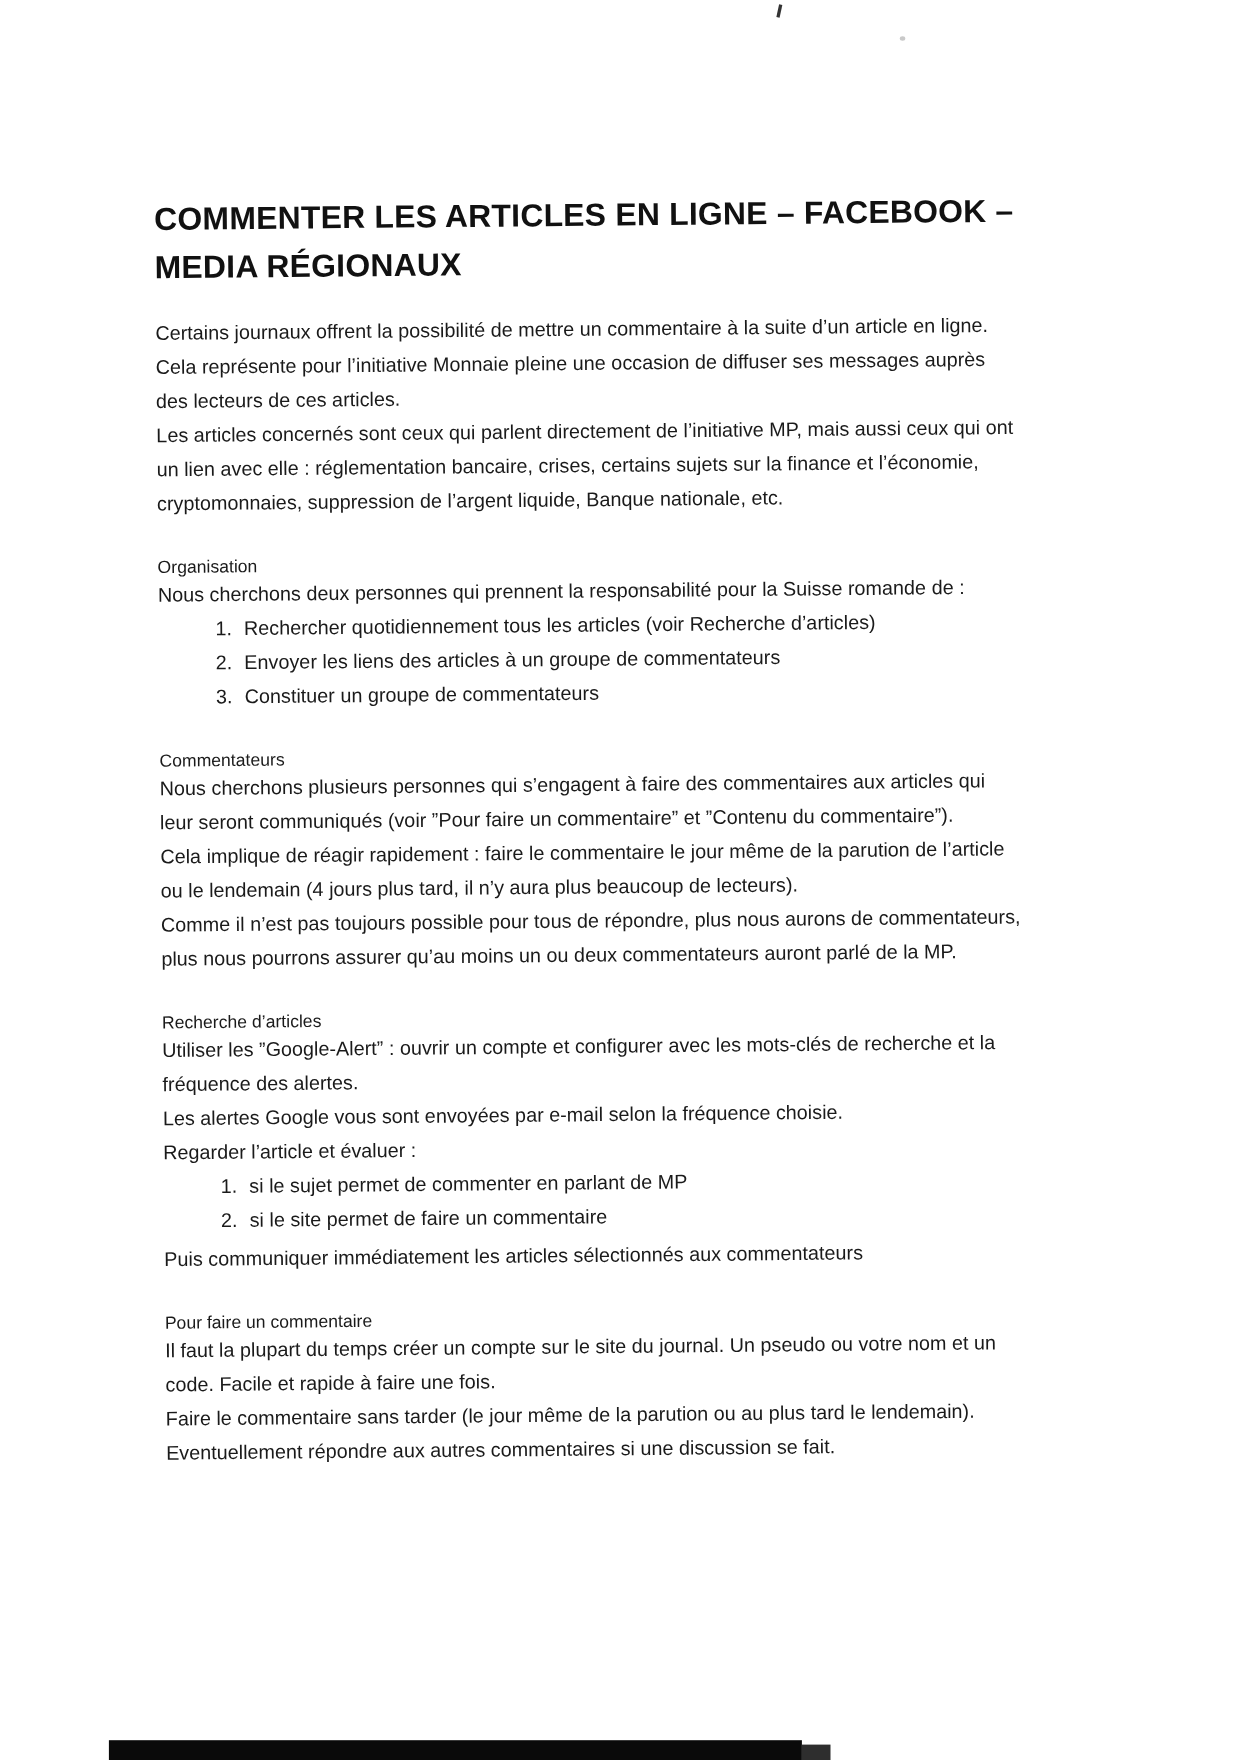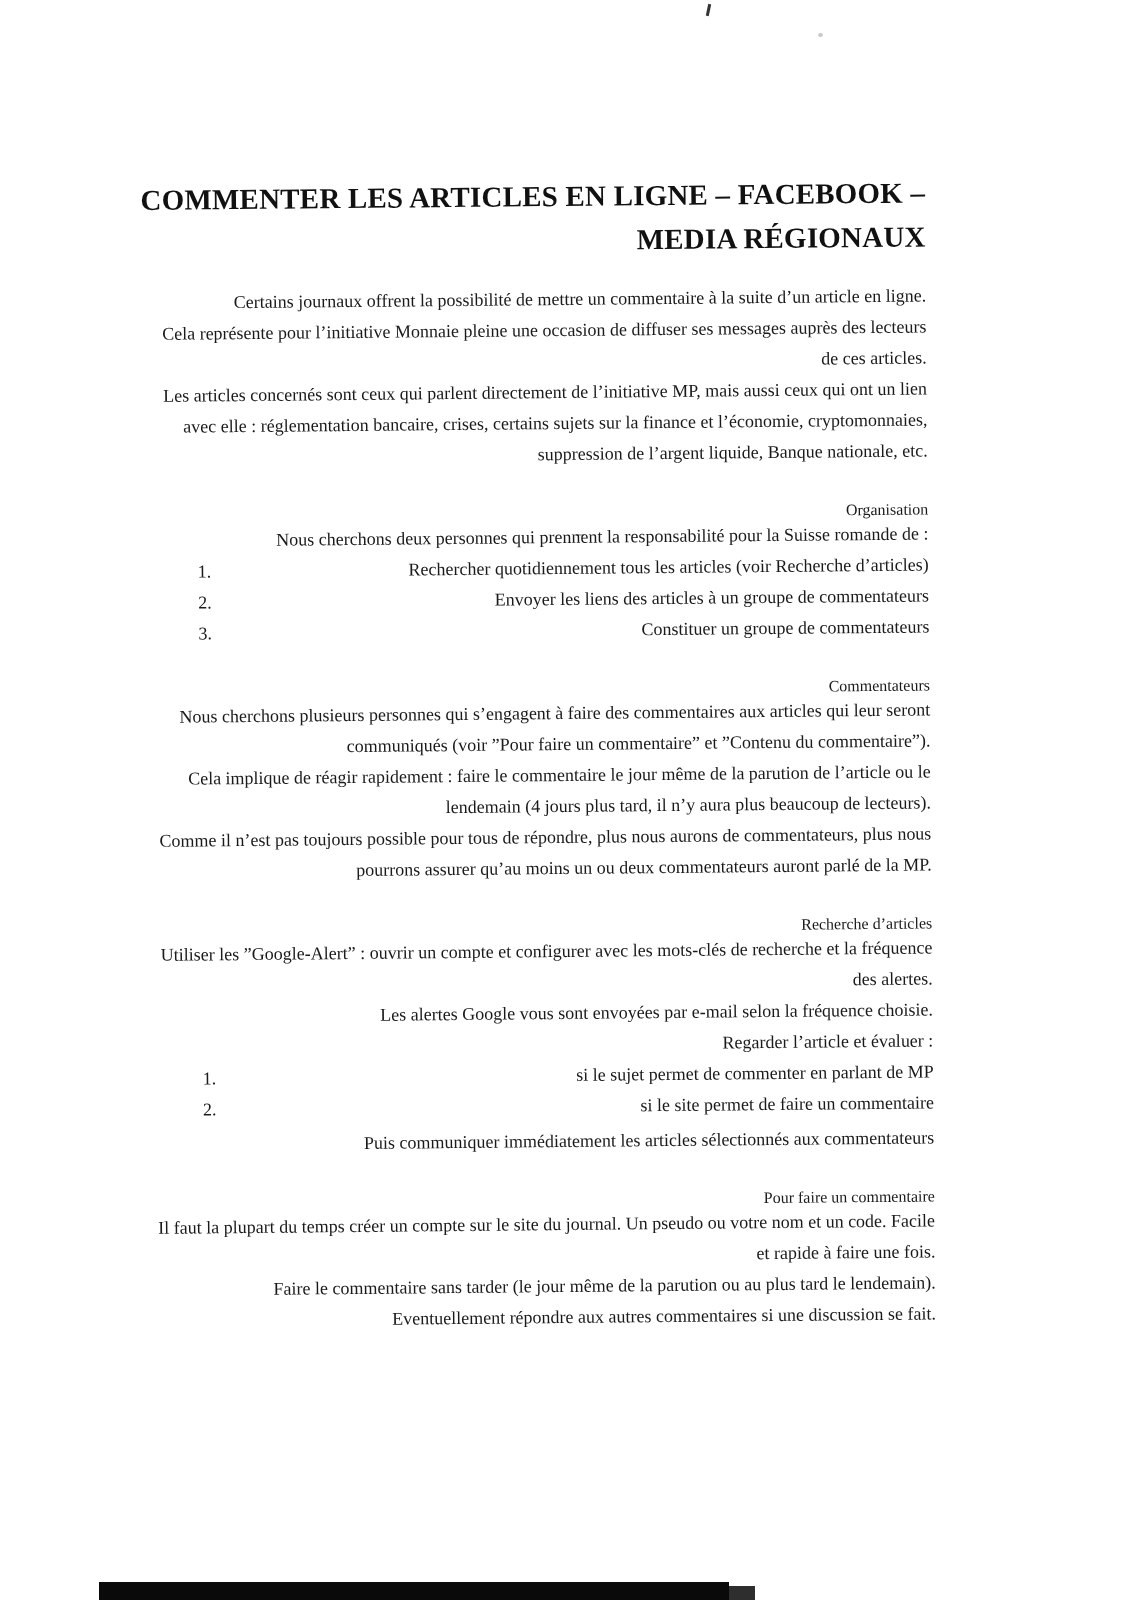--- a/index.html
+++ b/index.html
@@ -7,23 +7,22 @@
     padding: 0;
     background: #e9e9e9;
   }
   .page {
     position: relative;
     width: 1131px;
     height: 1600px;
     margin: 0 auto;
     background: #ffffff;
     overflow: hidden;
-    font-family: Liberation Serif, serif;
+    font-family: Liberation Sans, sans-serif;
     color: #1a1a1a;
-    text-align: right;
   }
   .scan-content {
     position: absolute;
     left: 140px;
     top: 178px;
     width: 785px;
     transform: rotate(-0.55deg);
     transform-origin: 0 0;
   }
   .doc-title {

